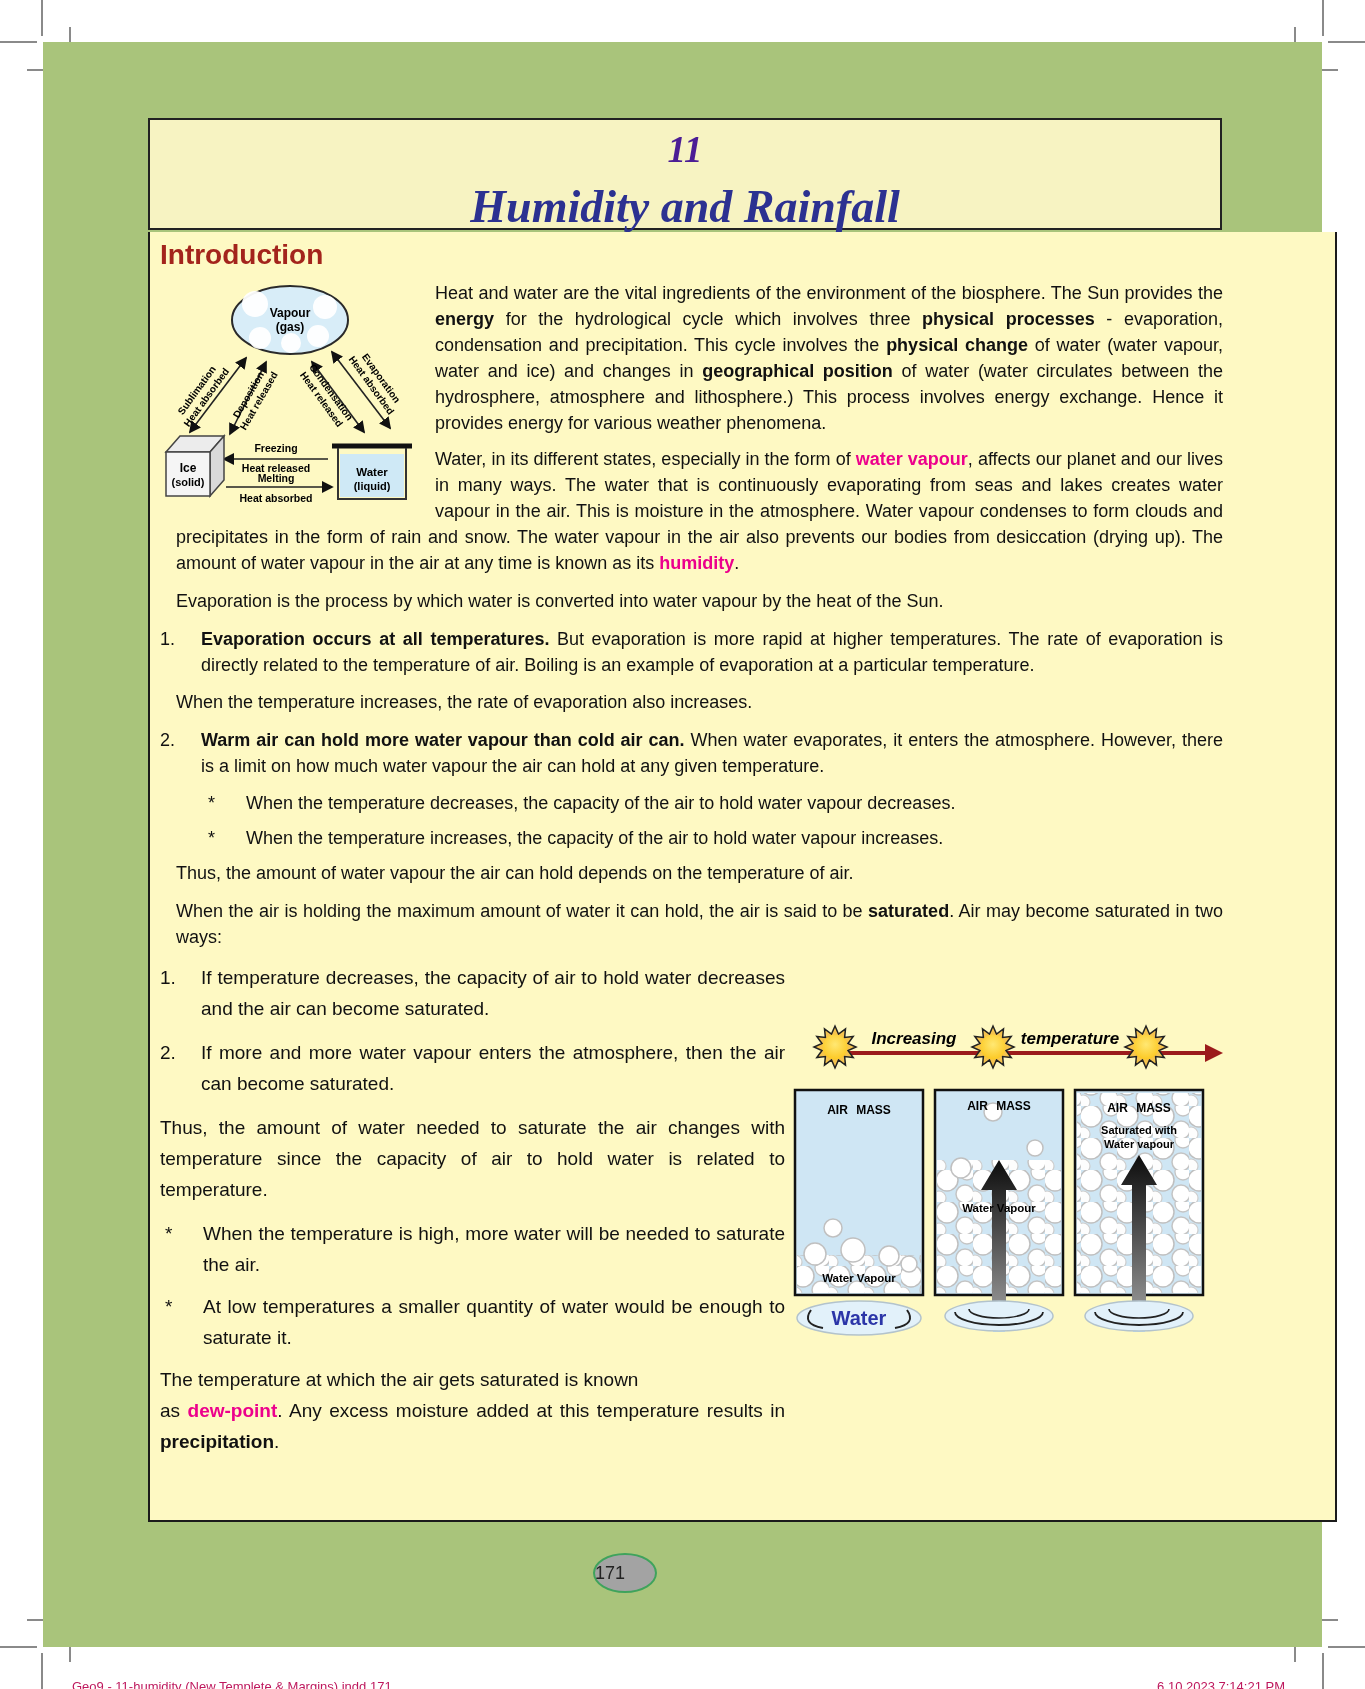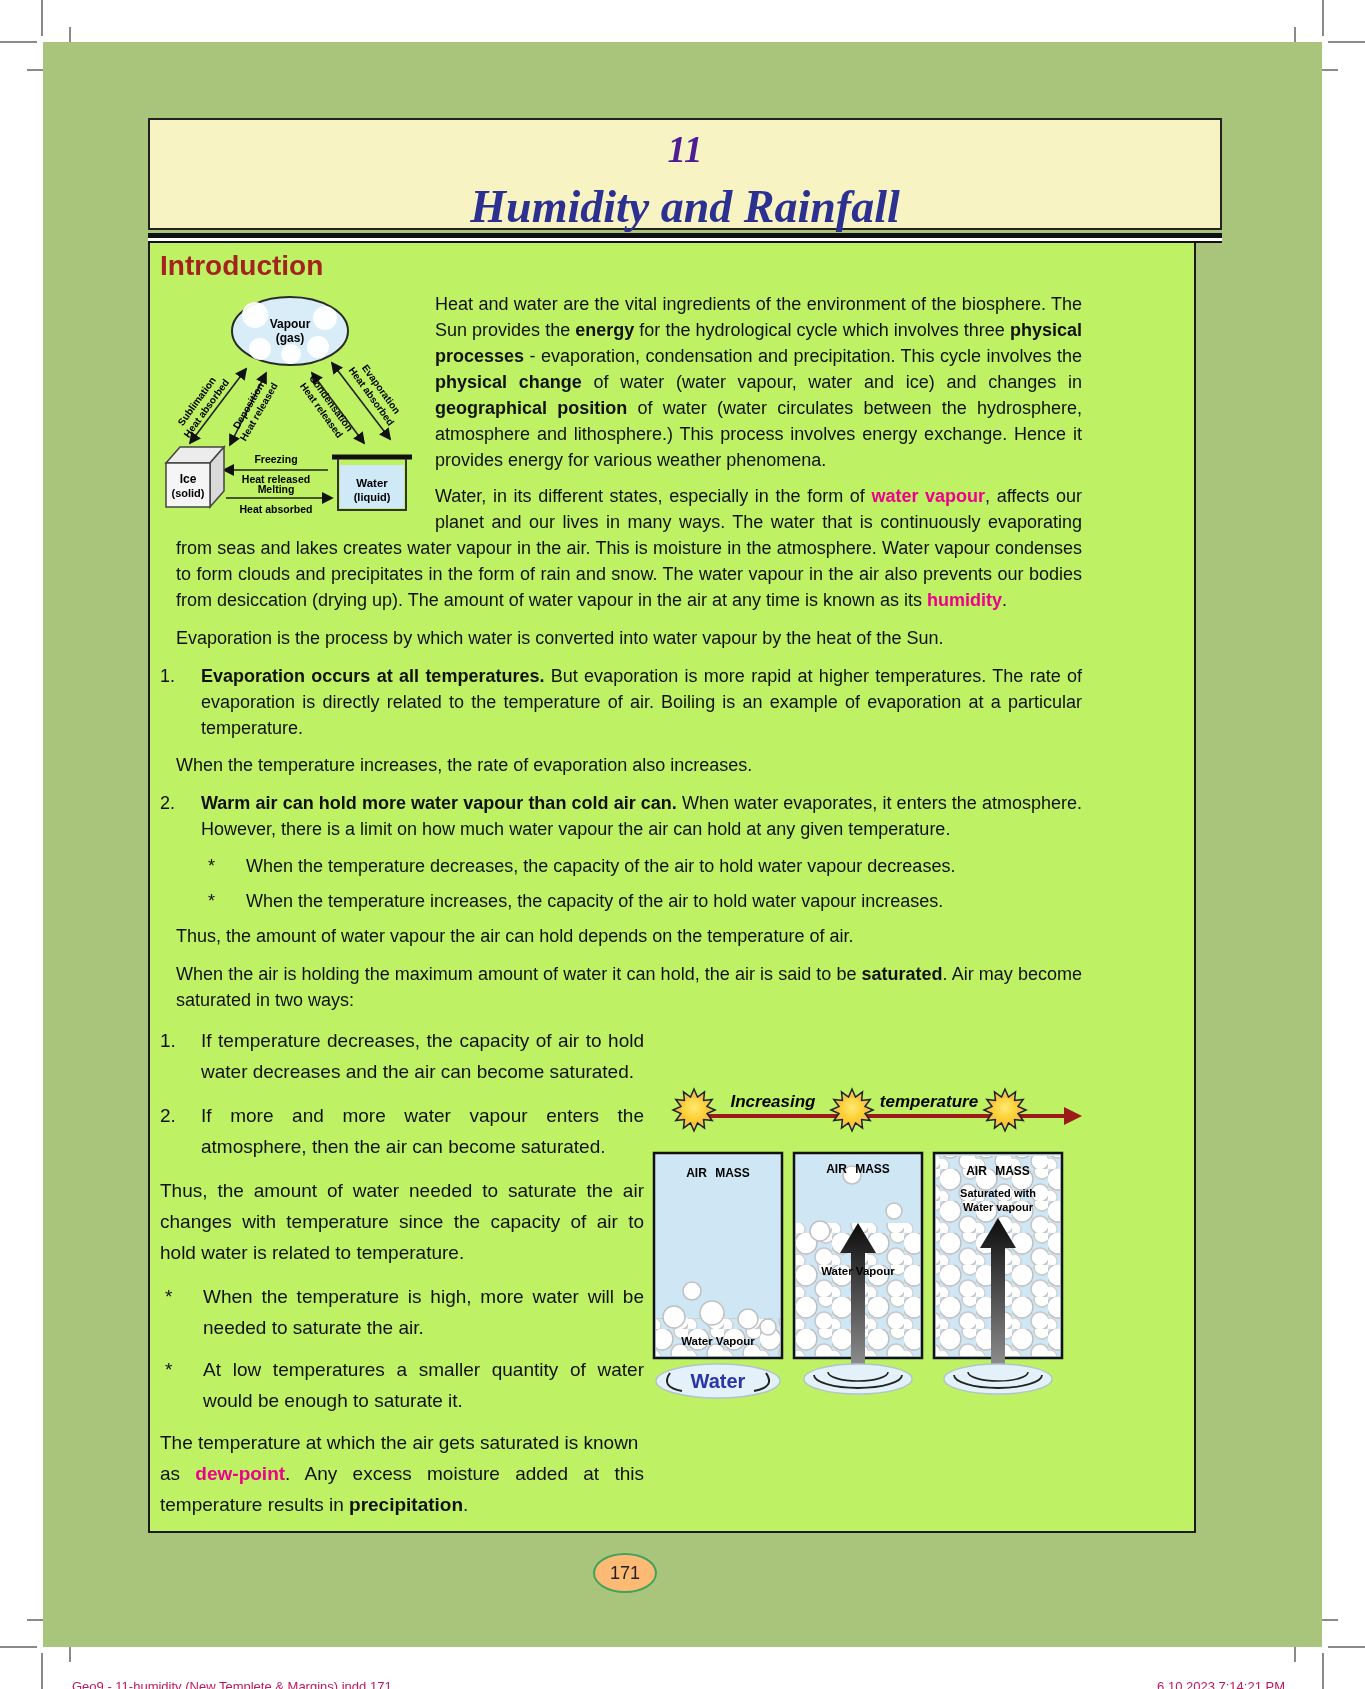--- a/index.html
+++ b/index.html
@@ -13,21 +13,21 @@
   .mark{position:absolute;background:#8a8a8a;}
   .green-page{position:absolute;left:43px;top:42px;width:1279px;height:1605px;background:var(--page_green);}
   .header-box{position:absolute;left:148px;top:118px;width:1074px;height:112px;background:var(--header_yellow);
               border:2px solid #222;box-sizing:border-box;text-align:center;}
   .chapter-num{font-family:"Liberation Serif",serif;font-weight:bold;font-style:italic;
                font-size:37px;margin-top:8px;color:#4c1d95;}
   .chapter-title{font-family:"Liberation Serif",serif;font-weight:bold;font-style:italic;
                  font-size:46px;color:var(--title_blue);margin-top:9px;}
   .double-rule{position:absolute;left:148px;top:233px;width:1074px;height:10px;background:#fff;
                border-top:5px solid #111;border-bottom:2px solid #111;box-sizing:border-box;}
-  .content-box{position:absolute;left:148px;top:243px;width:1048px;height:1290px;background:#bef264;
+  .content-box{position:absolute;left:148px;top:232px;width:1189px;height:1290px;background:#fef9c3;
                border:2.5px solid #1b1b1b;border-top:none;box-sizing:border-box;}
   .content-inner{padding:6px 112px 0 10px;}
   .intro-h{color:var(--heading_red);font-weight:bold;font-size:28px;margin:4px 0 12px 0;}
   .body-text{font-size:18px;line-height:26px;text-align:justify;}
   .body-text p{margin:0 0 12px 16px;}
   .b{font-weight:bold;}
   .m{font-weight:bold;color:var(--magenta);}
   .cycle-float{float:left;width:265px;height:228px;margin:2px 10px 4px 0;}
   .li{display:flex;margin:0 0 11px 0;}
   .li-n{width:41px;flex:none;}
@@ -35,21 +35,21 @@
   .sub{margin:0 0 12px 41px;}
   .bul{display:flex;margin:0 0 9px 48px;}
   .bul-n{width:38px;flex:none;}
   .colsec{font-size:19px;line-height:31px;text-align:justify;}
   .colsec .li{margin-bottom:13px;}
   .colsec .bul{margin-left:5px;margin-bottom:11px;}
   .colsec p{margin:0 0 13px 0;}
   .lastp{margin:0 !important;}
   .fig-float{float:right;width:430px;height:393px;margin:48px 0 0 8px;}
   .badge{position:absolute;left:593px;top:1553px;width:64px;height:40px;border:2.5px solid var(--badge_green);
-         border-radius:50%;background:#fdba74;display:flex;align-items:center;justify-content:center;
+         border-radius:50%;background:#a3a3a3;display:flex;align-items:center;justify-content:flex-start;
          font-size:18px;color:#222;box-sizing:border-box;}
   .foot{position:absolute;top:1643px;font-size:13px;color:#be185d;margin-top:36px;}
   .foot-l{left:72px;}
   .foot-r{right:80px;text-align:right;}
   svg text{font-family:"Liberation Sans",sans-serif;}
 </style>
 </head>
 <body>
 
 <div class="canvas">

